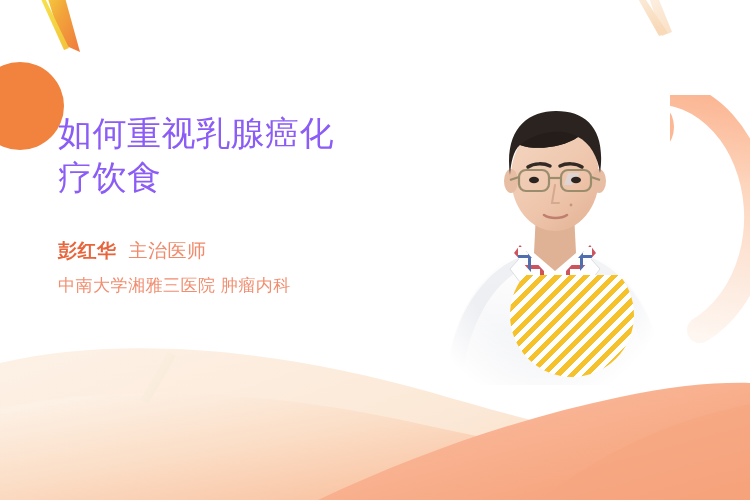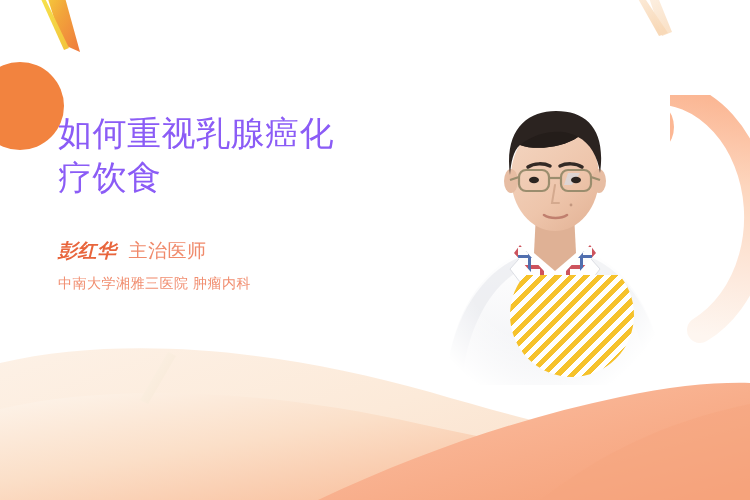--- a/index.html
+++ b/index.html
@@ -89,24 +89,23 @@
     font-size: 19px;
     line-height: 1.5;
     letter-spacing: 0.5px;
     color: #f08a6b;
     white-space: nowrap;
   }
   .doctor-name {
     font-weight: bold;
     color: #e8653c;
     margin-right: 12px;
-    font-style: italic;
   }
   .cred-line2 {
-    font-size: 14px;
+    font-size: 17px;
     line-height: 1.6;
     letter-spacing: 0.5px;
     color: #f18e70;
     margin-top: 6px;
     white-space: nowrap;
   }
 </style>
 </head>
 <body>
 

